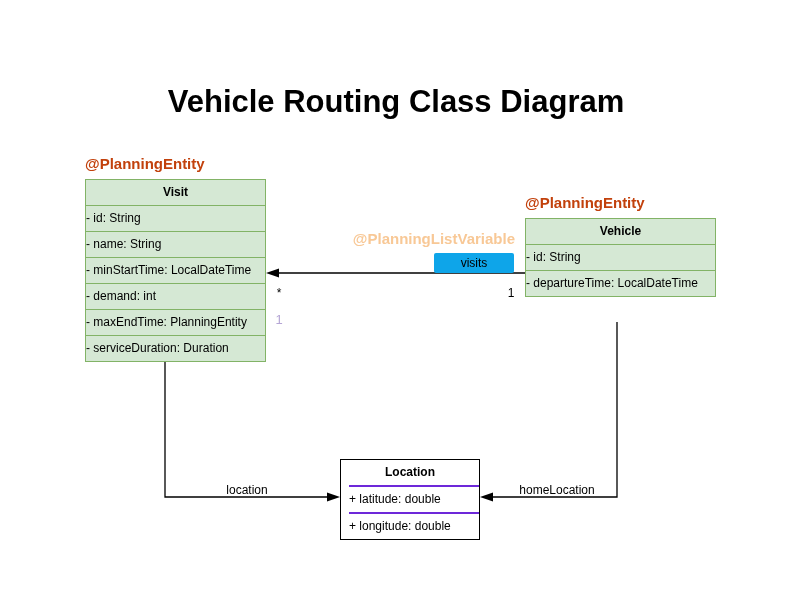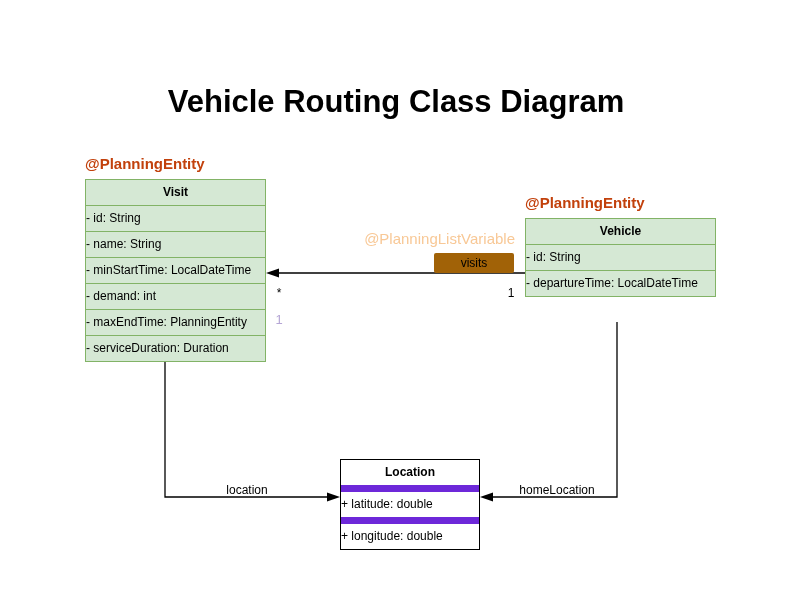--- a/index.html
+++ b/index.html
@@ -15,35 +15,35 @@
   }
   .connectors { position:absolute; left:0; top:0; pointer-events:none; }
 
   .uml-class { position:absolute; box-sizing:border-box; font-size:12px; }
   .uml-class .hdr { height:25px; line-height:25px; text-align:center;font-weight:bold; }
   .uml-class .row { height:25px; line-height:25px; padding-left:0; white-space:nowrap; overflow:hidden; }
 
   .green { border:1px solid #82b366; background:#d5e8d4; }
   .green .row { border-top:1px solid #82b366; }
   .plain { border:1px solid #000000; background:#ffffff; }
-  .plain .row { border-top:7px solid #6d28d9; }
+  .plain .row { border-top:2px solid #6d28d9;margin-left:8px; }
 
   .entity-annotation {
     position:absolute; font-size:15px; font-weight:bold;
     color:#c2410c; white-space:nowrap;
   }
   .list-annotation {
     position:absolute; left:335px; top:230px; width:180px;
-    font-size:15px; font-weight:normal; color:#f8c896;
+    font-size:15px; font-weight:bold; color:#f8c896;
     text-align:right; white-space:nowrap;
   }
   .visits-label {
     position:absolute; left:434px; top:253px; width:80px; height:20px;
     line-height:20px; text-align:center; font-size:12px;
-    background:#a16207; border-radius:2px;
+    background:#0ea5e9; border-radius:2px;
   }
   .mult { position:absolute; font-size:12px; text-align:center; }
   .mult-star   { left:272px; top:286px; width:14px; }
   .mult-one    { left:504px; top:286px; width:14px; }
   .mult-lav    { left:272px; top:312px; width:14px; font-size:13px; color:#b5a5d5; }
   .edge-label  { position:absolute; font-size:12px; text-align:center; height:14px; line-height:14px; }
   .lbl-location     { left:212px; top:483px; width:70px; }
   .lbl-homelocation { left:512px; top:483px; width:90px; }
 
   

